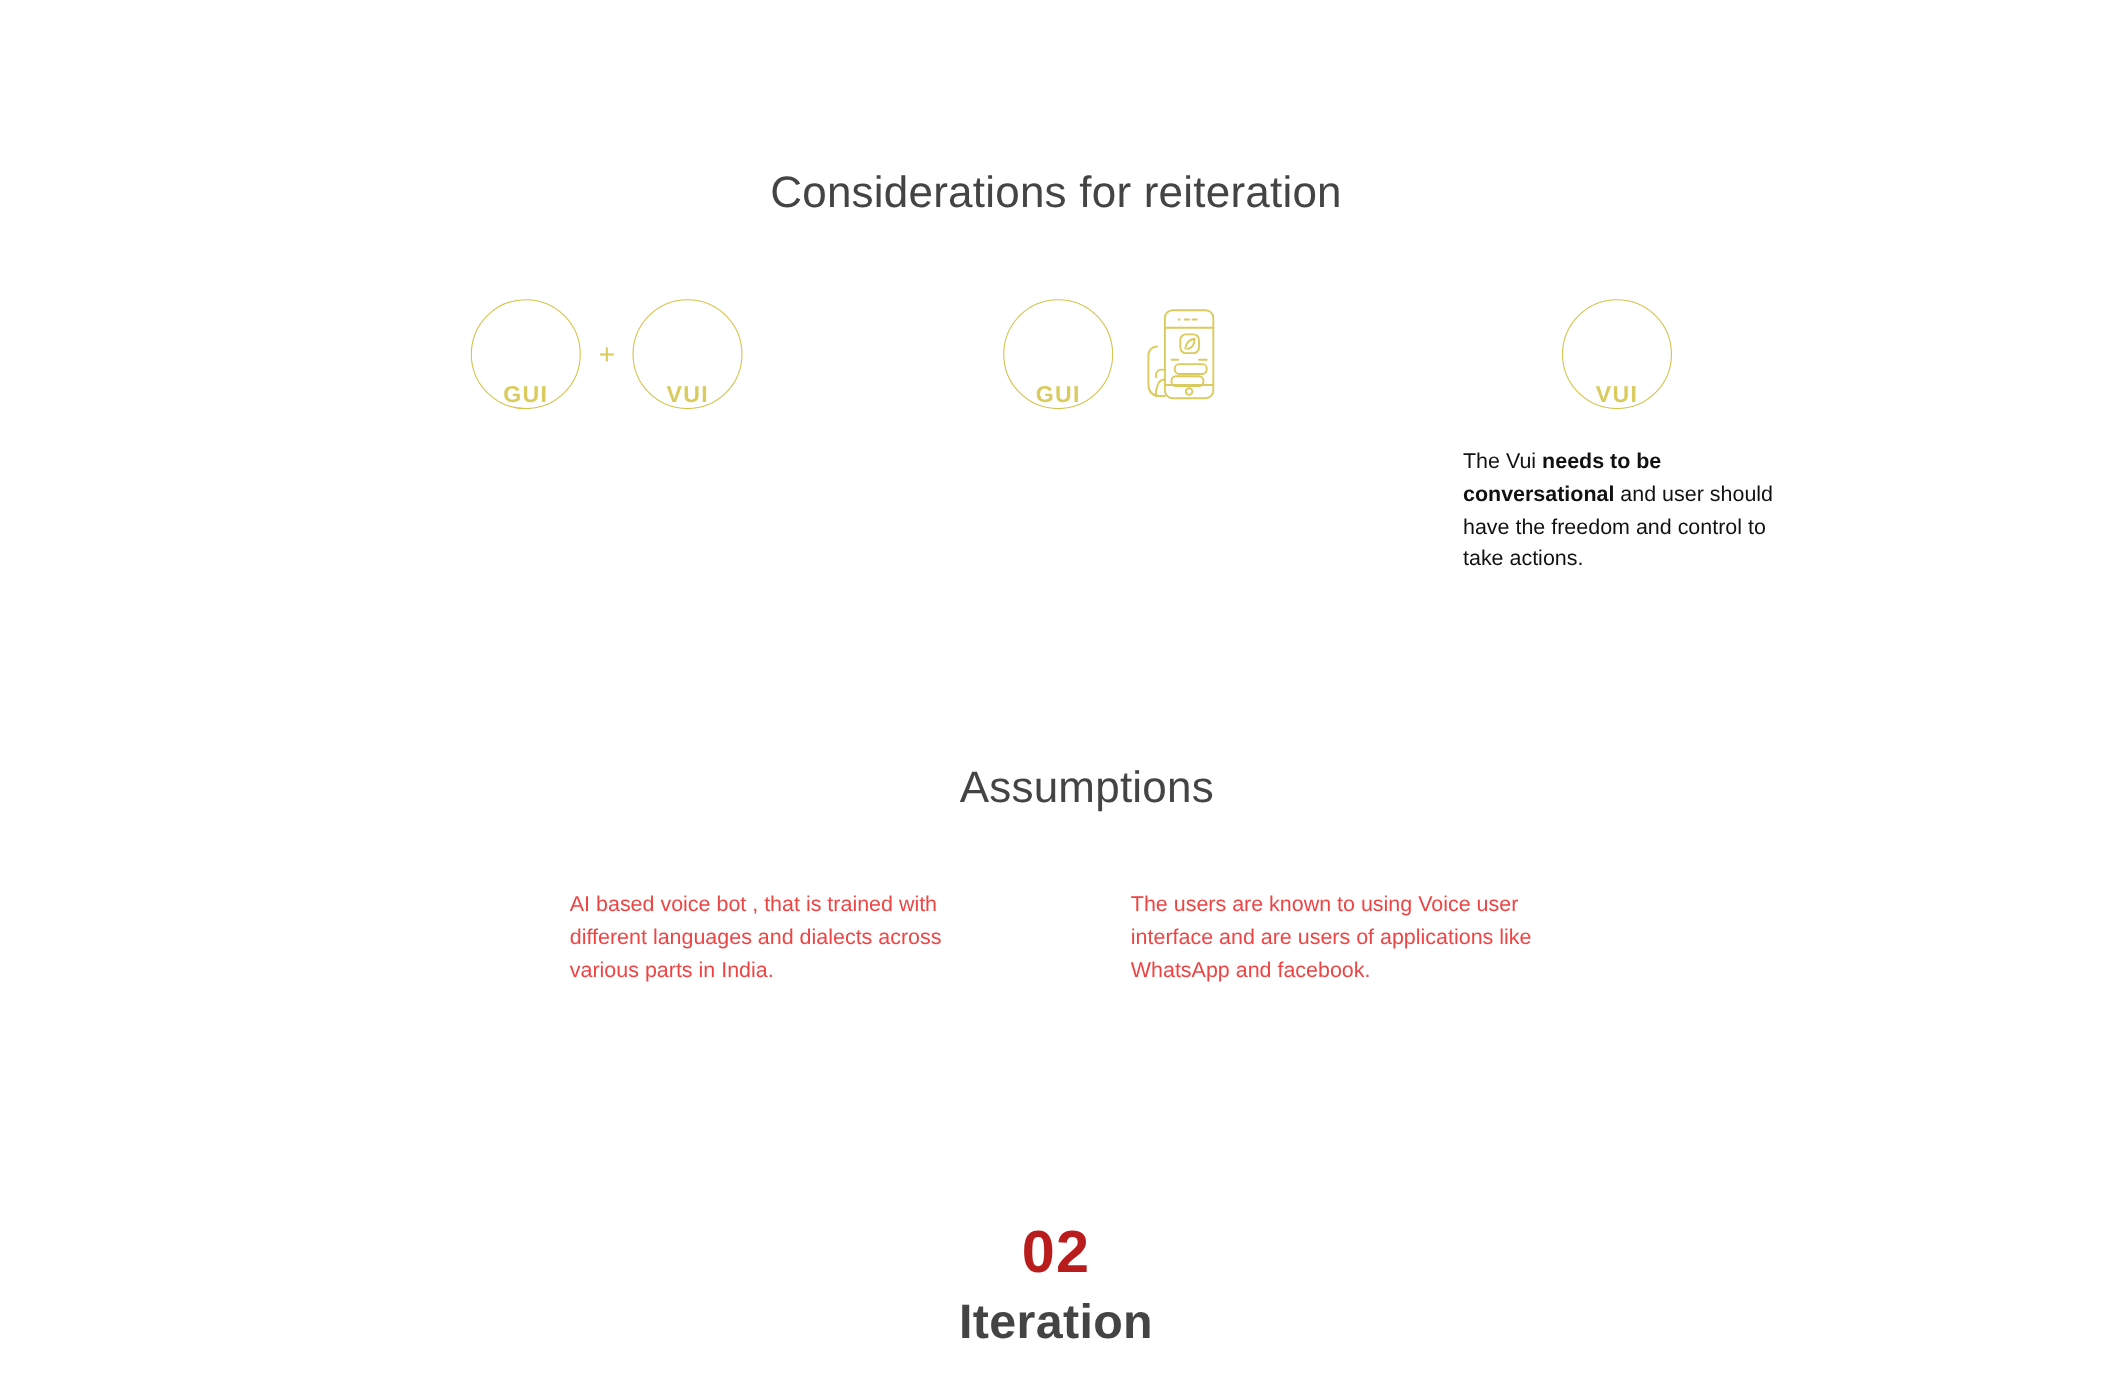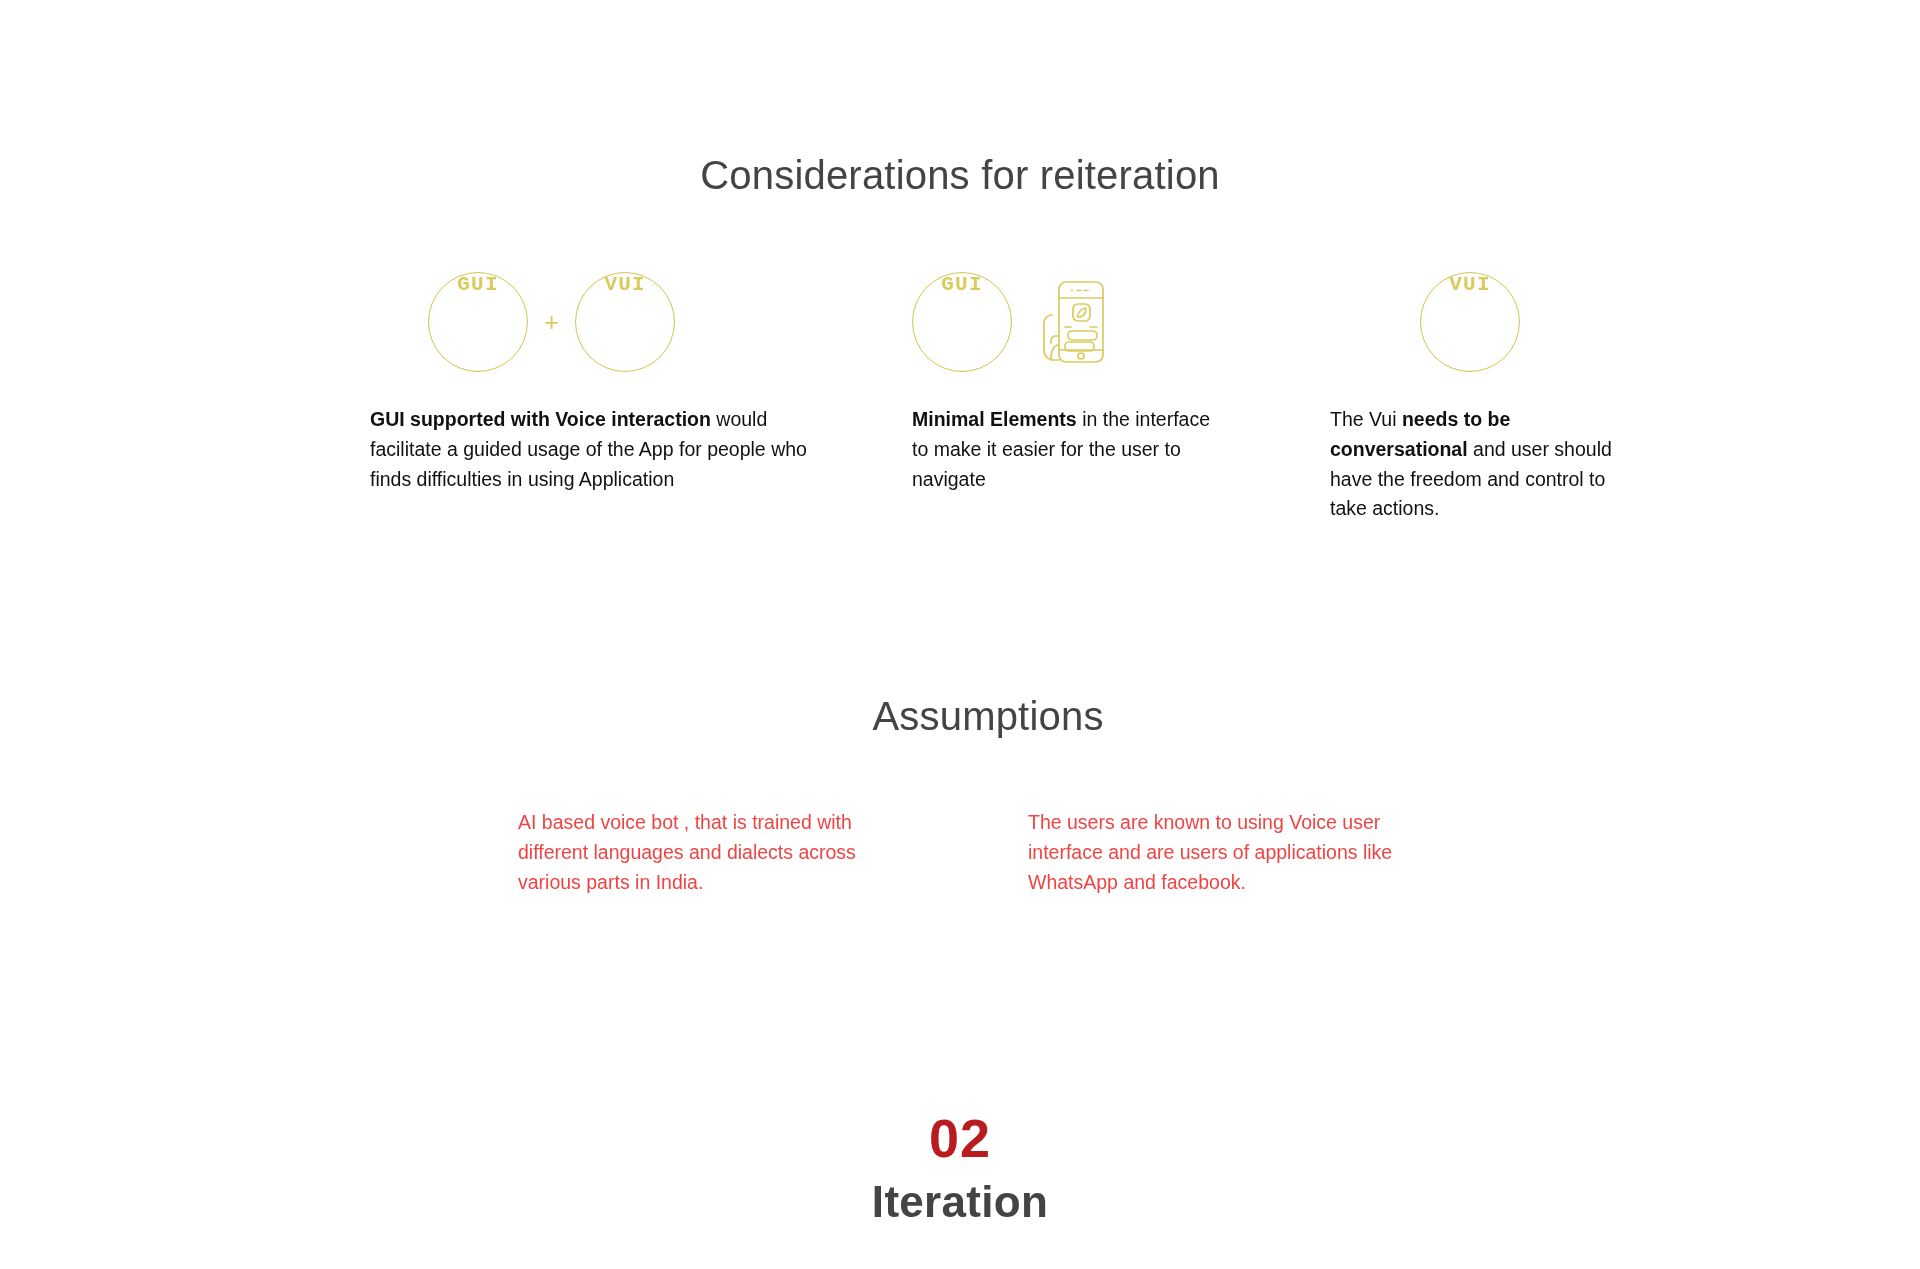--- a/index.html
+++ b/index.html
@@ -65,25 +65,24 @@
   #consideration-col-0 .badge-row { margin-left: 58px; }
   #consideration-col-1 .badge-row { margin-left: 0px; }
   #consideration-col-2 .badge-row { margin-left: 90px; }
 
   .circle-badge {
     width: 100px;
     height: 100px;
     border-radius: 50%;
     border: 1.4px solid #d4c44e;
     display: flex;
-    align-items: flex-start;
+    align-items: flex-end;
     justify-content: center;
     flex: 0 0 auto;
     box-sizing: border-box;
-    font-family: Liberation Mono, monospace;
   }
   .circle-badge span {
     color: #d9cb5e;
     font-size: 21px;
     font-weight: 700;
     letter-spacing: 1.2px;
   }
 
   .plus-sign {
     color: #d9cb5e;
@@ -162,23 +161,20 @@
     <div class="consideration-col" id="consideration-col-0">
       <div class="badge-row">
         <div class="circle-badge">
           <span>GUI</span>
         </div>
         <div class="plus-sign">+</div>
         <div class="circle-badge">
           <span>VUI</span>
         </div>
       </div>
-      <div class="body-copy">
-        <b>GUI supported with Voice interaction</b><span> would facilitate a guided usage of the App for people who finds difficulties in using Application</span>
-      </div>
     </div>
 
     <div class="consideration-col" id="consideration-col-1">
       <div class="badge-row">
         <div class="circle-badge">
           <span>GUI</span>
         </div>
         <div class="icon-slot">
           <svg width="74" height="86" viewBox="0 0 74 86" fill="none" stroke="#d9cb5e" stroke-width="1.7" stroke-linecap="round" stroke-linejoin="round">
 
@@ -202,23 +198,20 @@
             <rect x="36" y="52" width="29" height="9" rx="4"></rect>
             <rect x="33" y="63" width="29" height="9" rx="4"></rect>
 
             <path d="M20 36 C15 36 12 39.5 12 44 L12 71 C12 77 16 81 22 81 L27 81"></path>
             <path d="M27 57 L24 57 C21 57 19 59 19 62 L19 64"></path>
             <path d="M27 66 C24 66 21.5 68 20.5 71 L19 76"></path>
             <path d="M19 81 L19 76"></path>
           </svg>
         </div>
       </div>
-      <div class="body-copy">
-        <b>Minimal Elements</b><span> in the interface to make it easier for the user to navigate</span>
-      </div>
     </div>
 
     <div class="consideration-col" id="consideration-col-2">
       <div class="badge-row">
         <div class="circle-badge">
           <span>VUI</span>
         </div>
       </div>
       <div class="body-copy">
         <span>The Vui </span><b>needs to be conversational</b><span> and user should have the freedom and control to take actions.</span>

